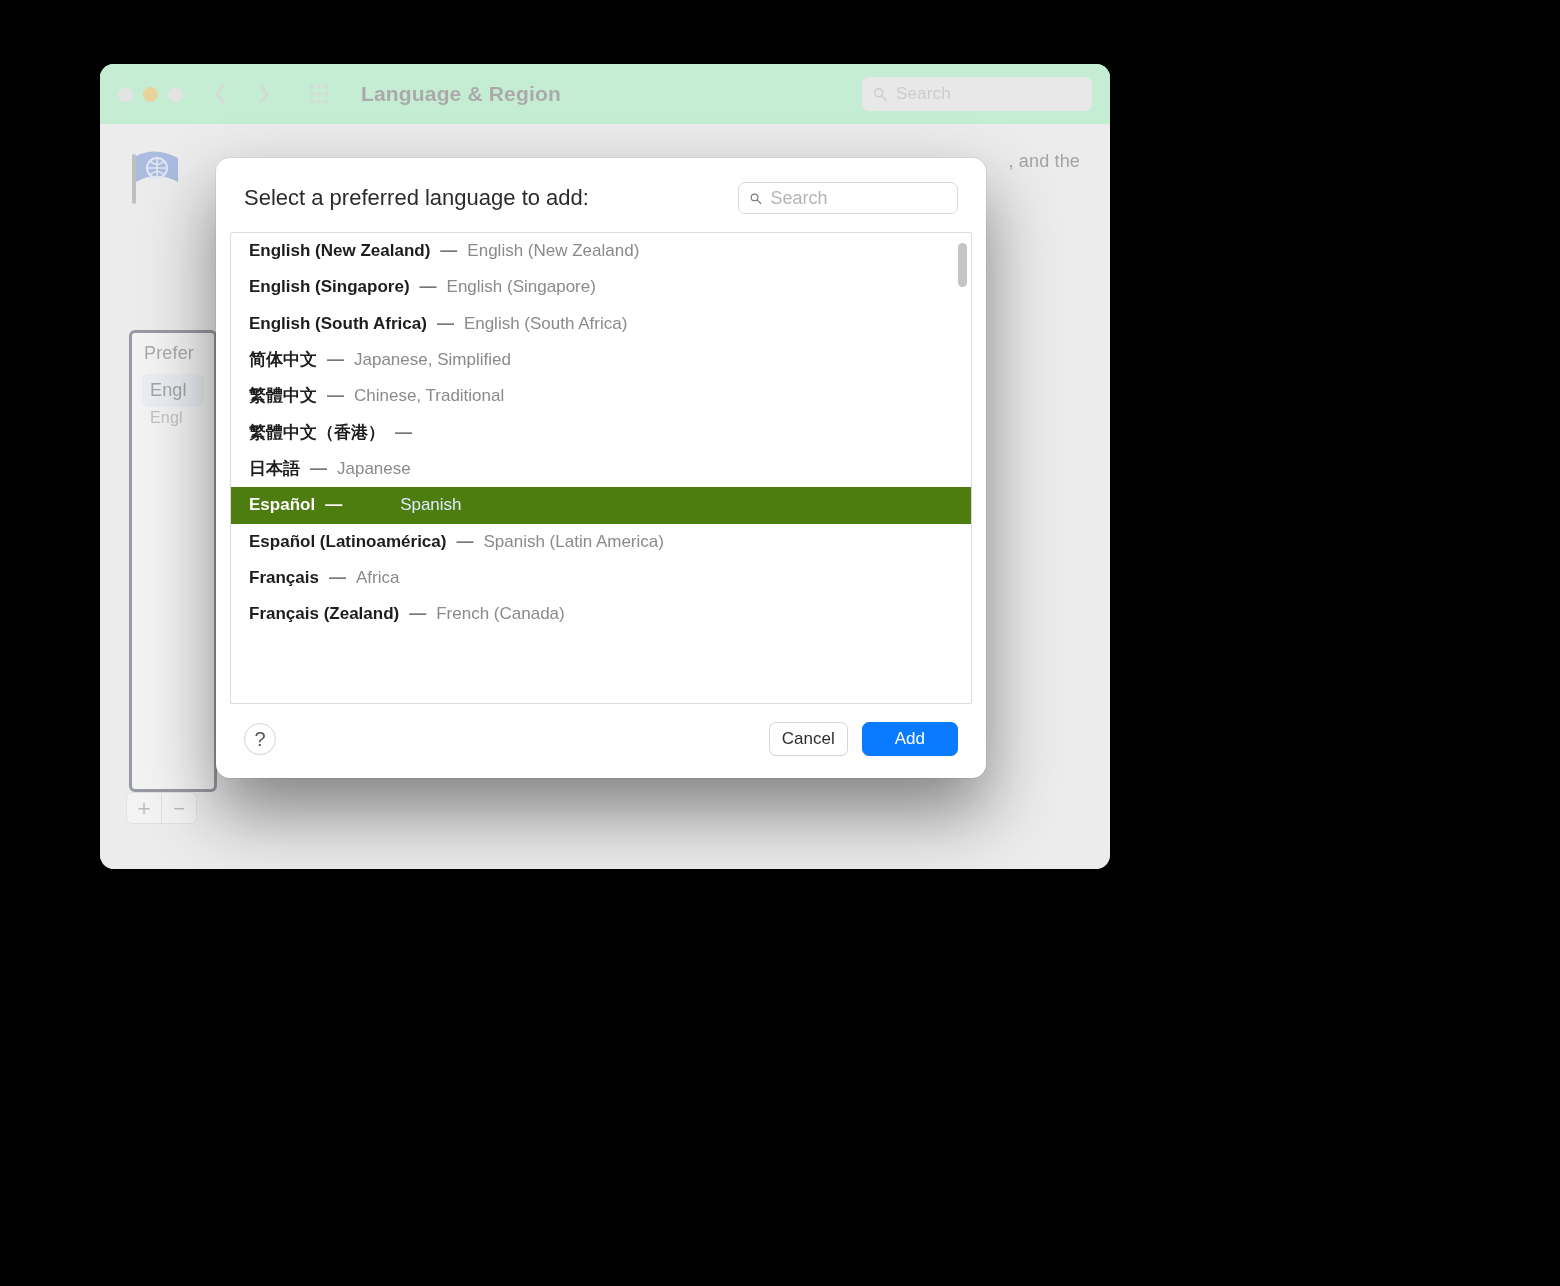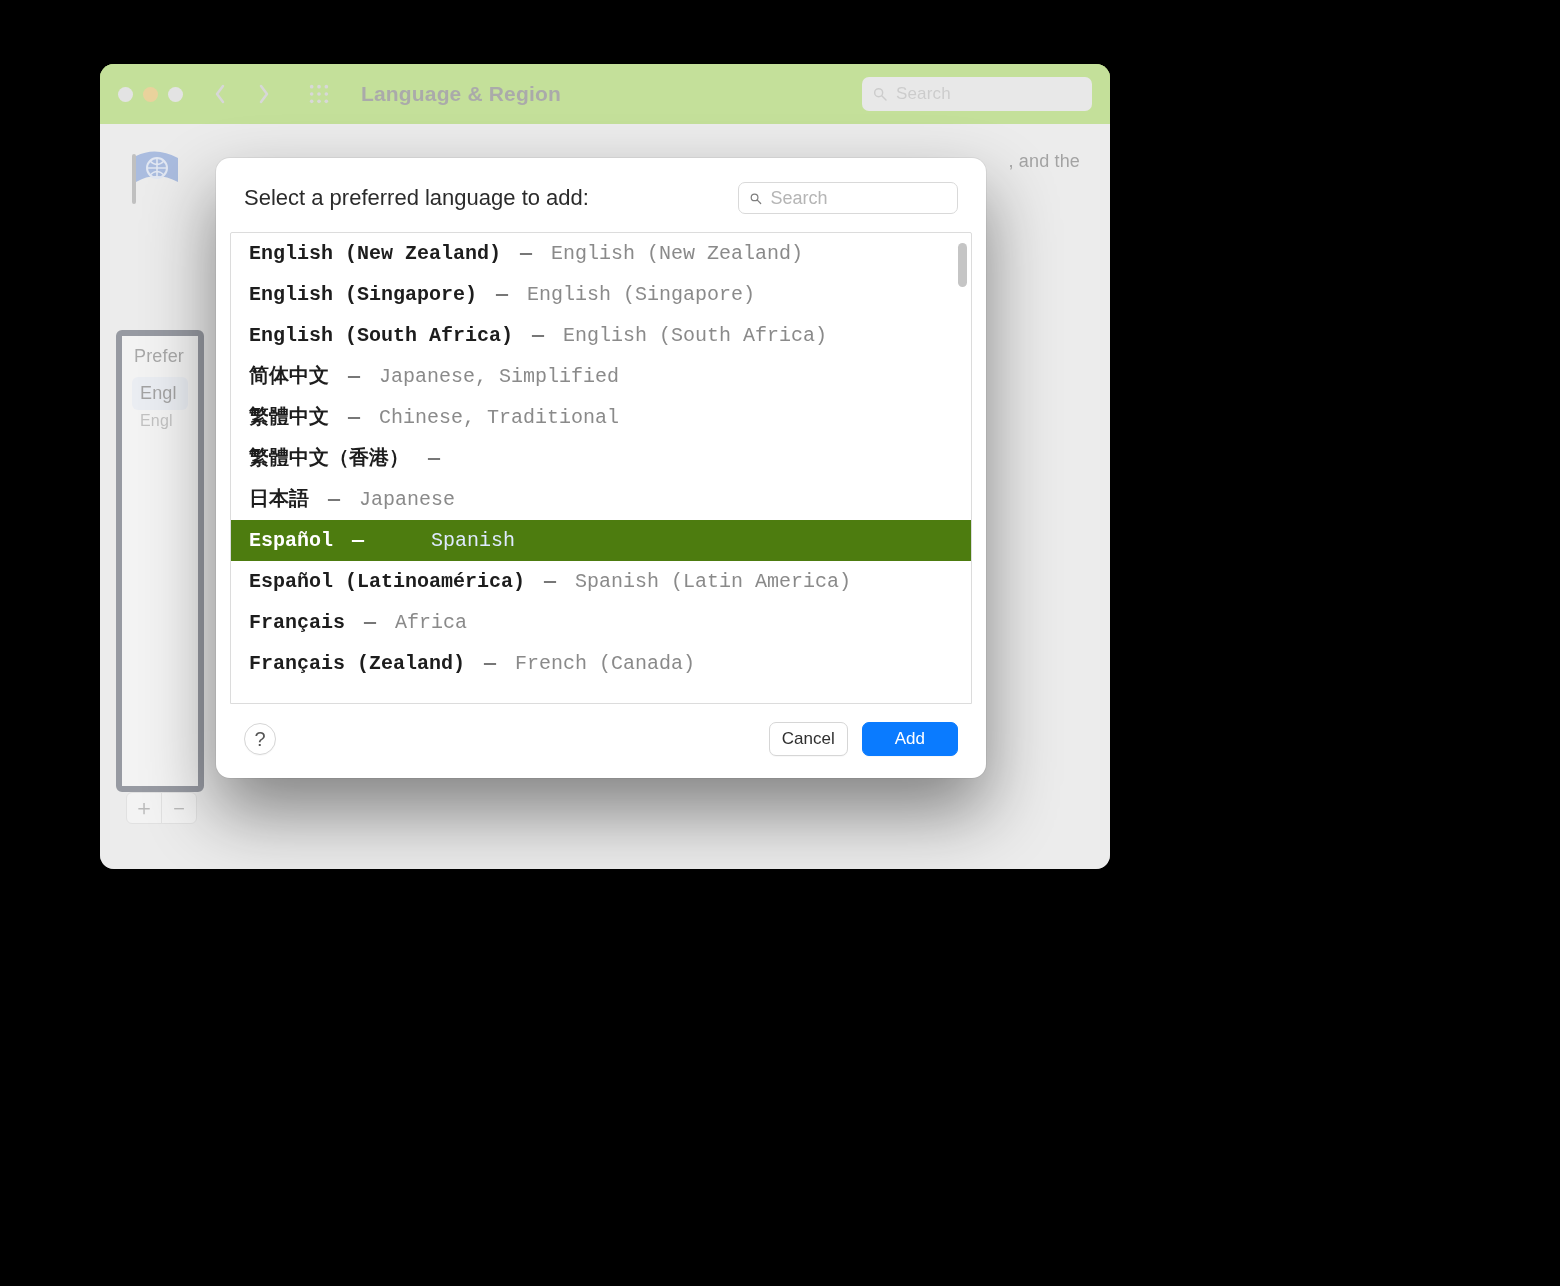--- a/index.html
+++ b/index.html
@@ -23,21 +23,21 @@
     position:absolute; inset:0;
     background: rgba(236,236,236,.62);
     pointer-events:none;
   }
 
   .titlebar {
     height: 60px;
     display: flex; align-items: center;
     padding: 0 18px;
     gap: 10px;
-    background: #84cc16;
+    background: #86efac;
   }
   .traffic { display:flex; gap:10px; margin-right: 10px;}
   .tl-dot { width:15px; height:15px; border-radius:50%; }
   .tl-close { background:#d6d6d6; }
   .tl-min   { background:#e5a91b; }
   .tl-zoom  { background:#d6d6d6; }
 
   .nav-btn { width:34px; height:30px; display:flex; align-items:center; justify-content:center; color:#b6b6b6; }
   .nav-btn svg { width:16px; height:20px; }
   .grid-icon { width:28px; height:28px; display:flex; align-items:center; justify-content:center; margin-left:14px; margin-right:6px;}
@@ -47,22 +47,22 @@
   .tb-spacer { flex:1; }
   .tb-search { width: 230px; height:34px; background:#e2e2e2; border-radius:7px; display:flex; align-items:center; padding:0 10px; gap:8px; color:#9a9a9a; font-size:17px;}
   .tb-search svg{ width:16px; height:16px; color:#9a9a9a; }
 
   .parent-body { position:relative; padding: 24px 26px 20px; font-size:18px; color:#2f2f2f; }
   .flag-row { display:flex; align-items:flex-start; gap:18px; }
   .flag-emoji { font-size:56px; line-height:1; filter:saturate(.9);}
   .intro-text { flex:1; line-height:1.45; color:#2d2d2d; }
 
   .sidebar-card {
-    position:absolute; left:16px; top:206px; width:88px; height:462px; 
-    border:6px solid #0f172a; border-radius:6px; background:#fff; overflow:hidden;
+    position:absolute; left:29px; top:206px; width:88px; height:462px; 
+    border:3px solid #0f172a; border-radius:6px; background:#fff; overflow:hidden;
   }
   .sidebar-head{ padding:10px 12px 4px; font-size:18px; color:#3a3a3a;}
   .sidebar-sel{ margin:6px 10px 2px; padding:6px 8px; background:#e8eefc; border-radius:6px; font-size:18px;}
   .sidebar-sub{ margin:0 10px; padding:0 8px 6px; font-size:16px; color:#7f7f7f;}
 
   .plusminus { position:absolute; left:26px; top:668px; height:32px; display:flex;}
   .pm-btn { width:36px; height:32px; border:1px solid #cfcfcf; background:#fff; display:flex; align-items:center; justify-content:center; font-size:22px; color:#6b6b6b;}
   .pm-btn:first-child{ border-top-left-radius:6px; border-bottom-left-radius:6px;}
   .pm-btn:last-child{ border-top-right-radius:6px; border-bottom-right-radius:6px; margin-left:-1px;}
 
@@ -94,23 +94,23 @@
   .sheet-search svg{ width:15px; height:15px; color:#7f7f7f;}
   .sheet-input{ border:none; outline:none; font-size:18px; width:100%; background:transparent; color:#333;}
   .sheet-input::placeholder{ color:#b5b5b5; }
 
   .list-frame{
     flex:1; margin:4px 14px 0; border:1px solid #dcdcdc; border-top-left-radius:2px; border-top-right-radius:2px;
     background:#fff; overflow:hidden; position:relative;
   }
   .list-scroll{ position:absolute; inset:0; overflow:hidden; }
   .lang-row{
-    display:flex; align-items:baseline; gap:19px;
-    padding:5px 18px; font-size:20px; line-height:1.55;
-    white-space:nowrap; cursor:default;font-family:Liberation Mono, monospace;
+    display:flex; align-items:baseline; gap:10px;
+    padding:5px 18px; font-size:17px; line-height:1.55;
+    white-space:nowrap; cursor:default;
   }
   .lang-native{ font-weight:600; color:#1d1d1d; }
   .lang-dash{ font-weight:600; color:#777; }
   .lang-en{ color:#8a8a8a; font-weight:400; }
   .lang-row.selected{ background:#4d7c0f; }
   .lang-row.selected .lang-native,
   .lang-row.selected .lang-dash{ color:#fff; }
   .lang-row.selected .lang-en{ color:#dfeaff;margin-left:48px; }
   
   .list-scroll .lang-row:last-child{ height:26px; overflow:hidden; align-items:flex-start;}

